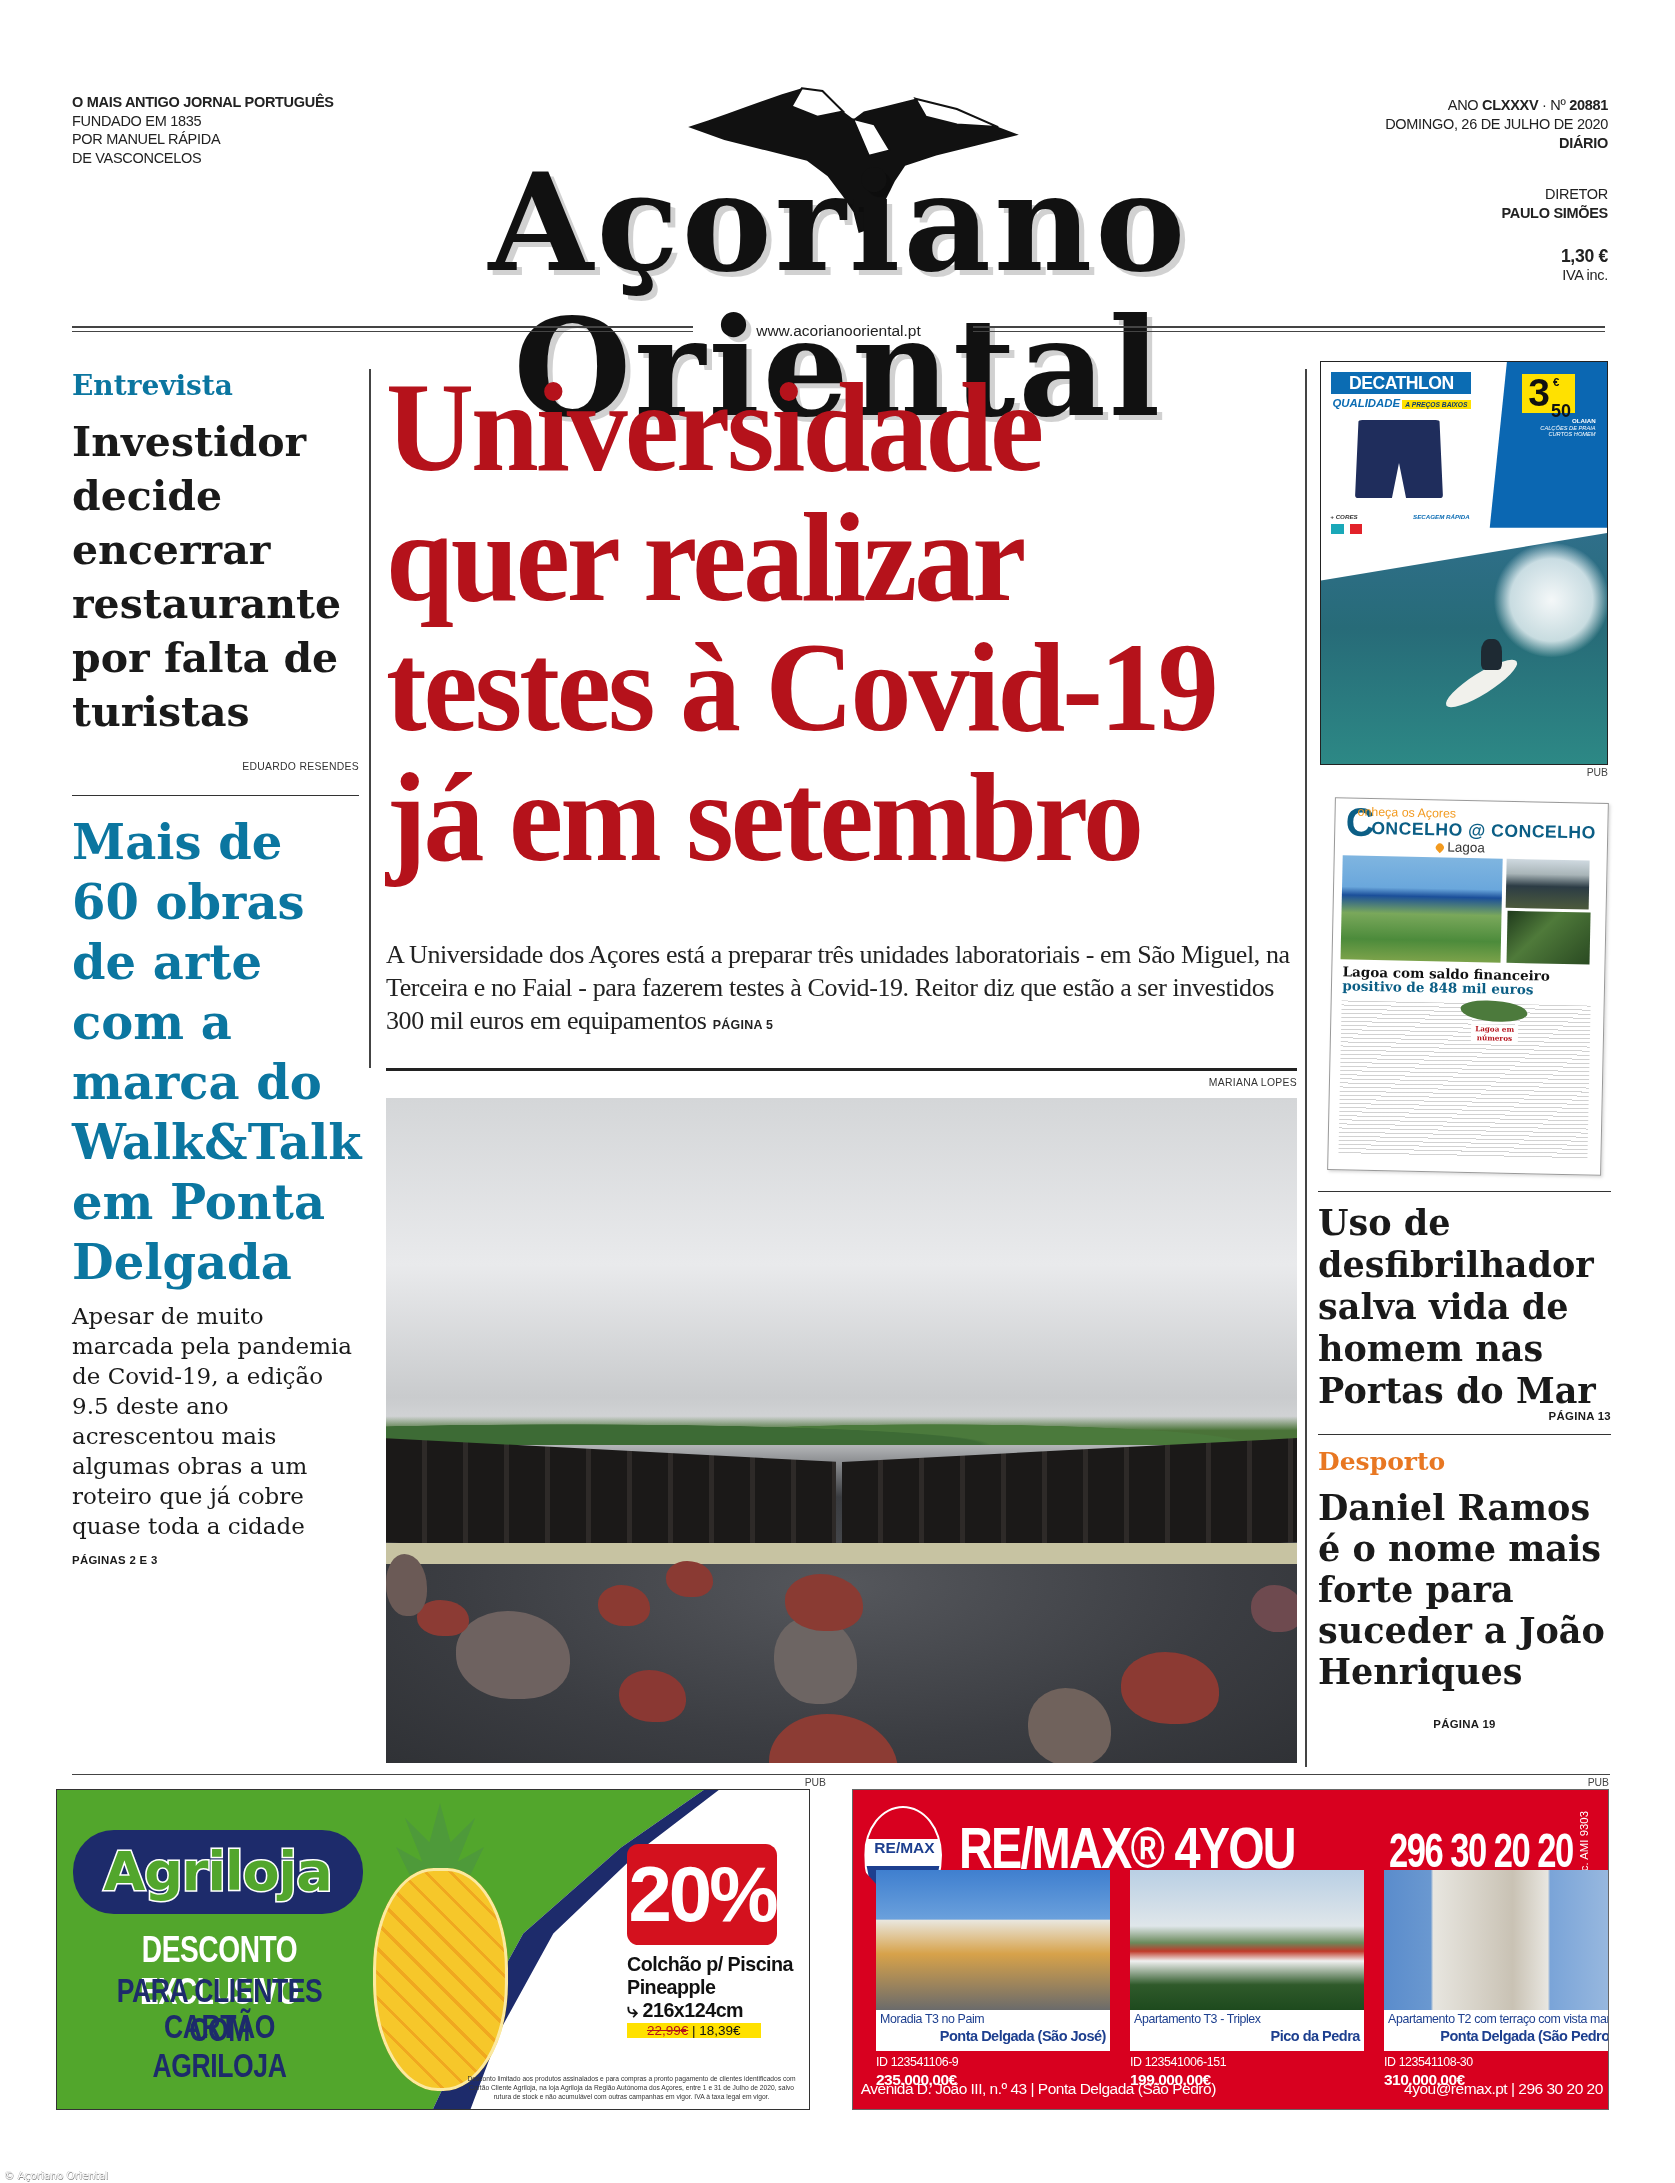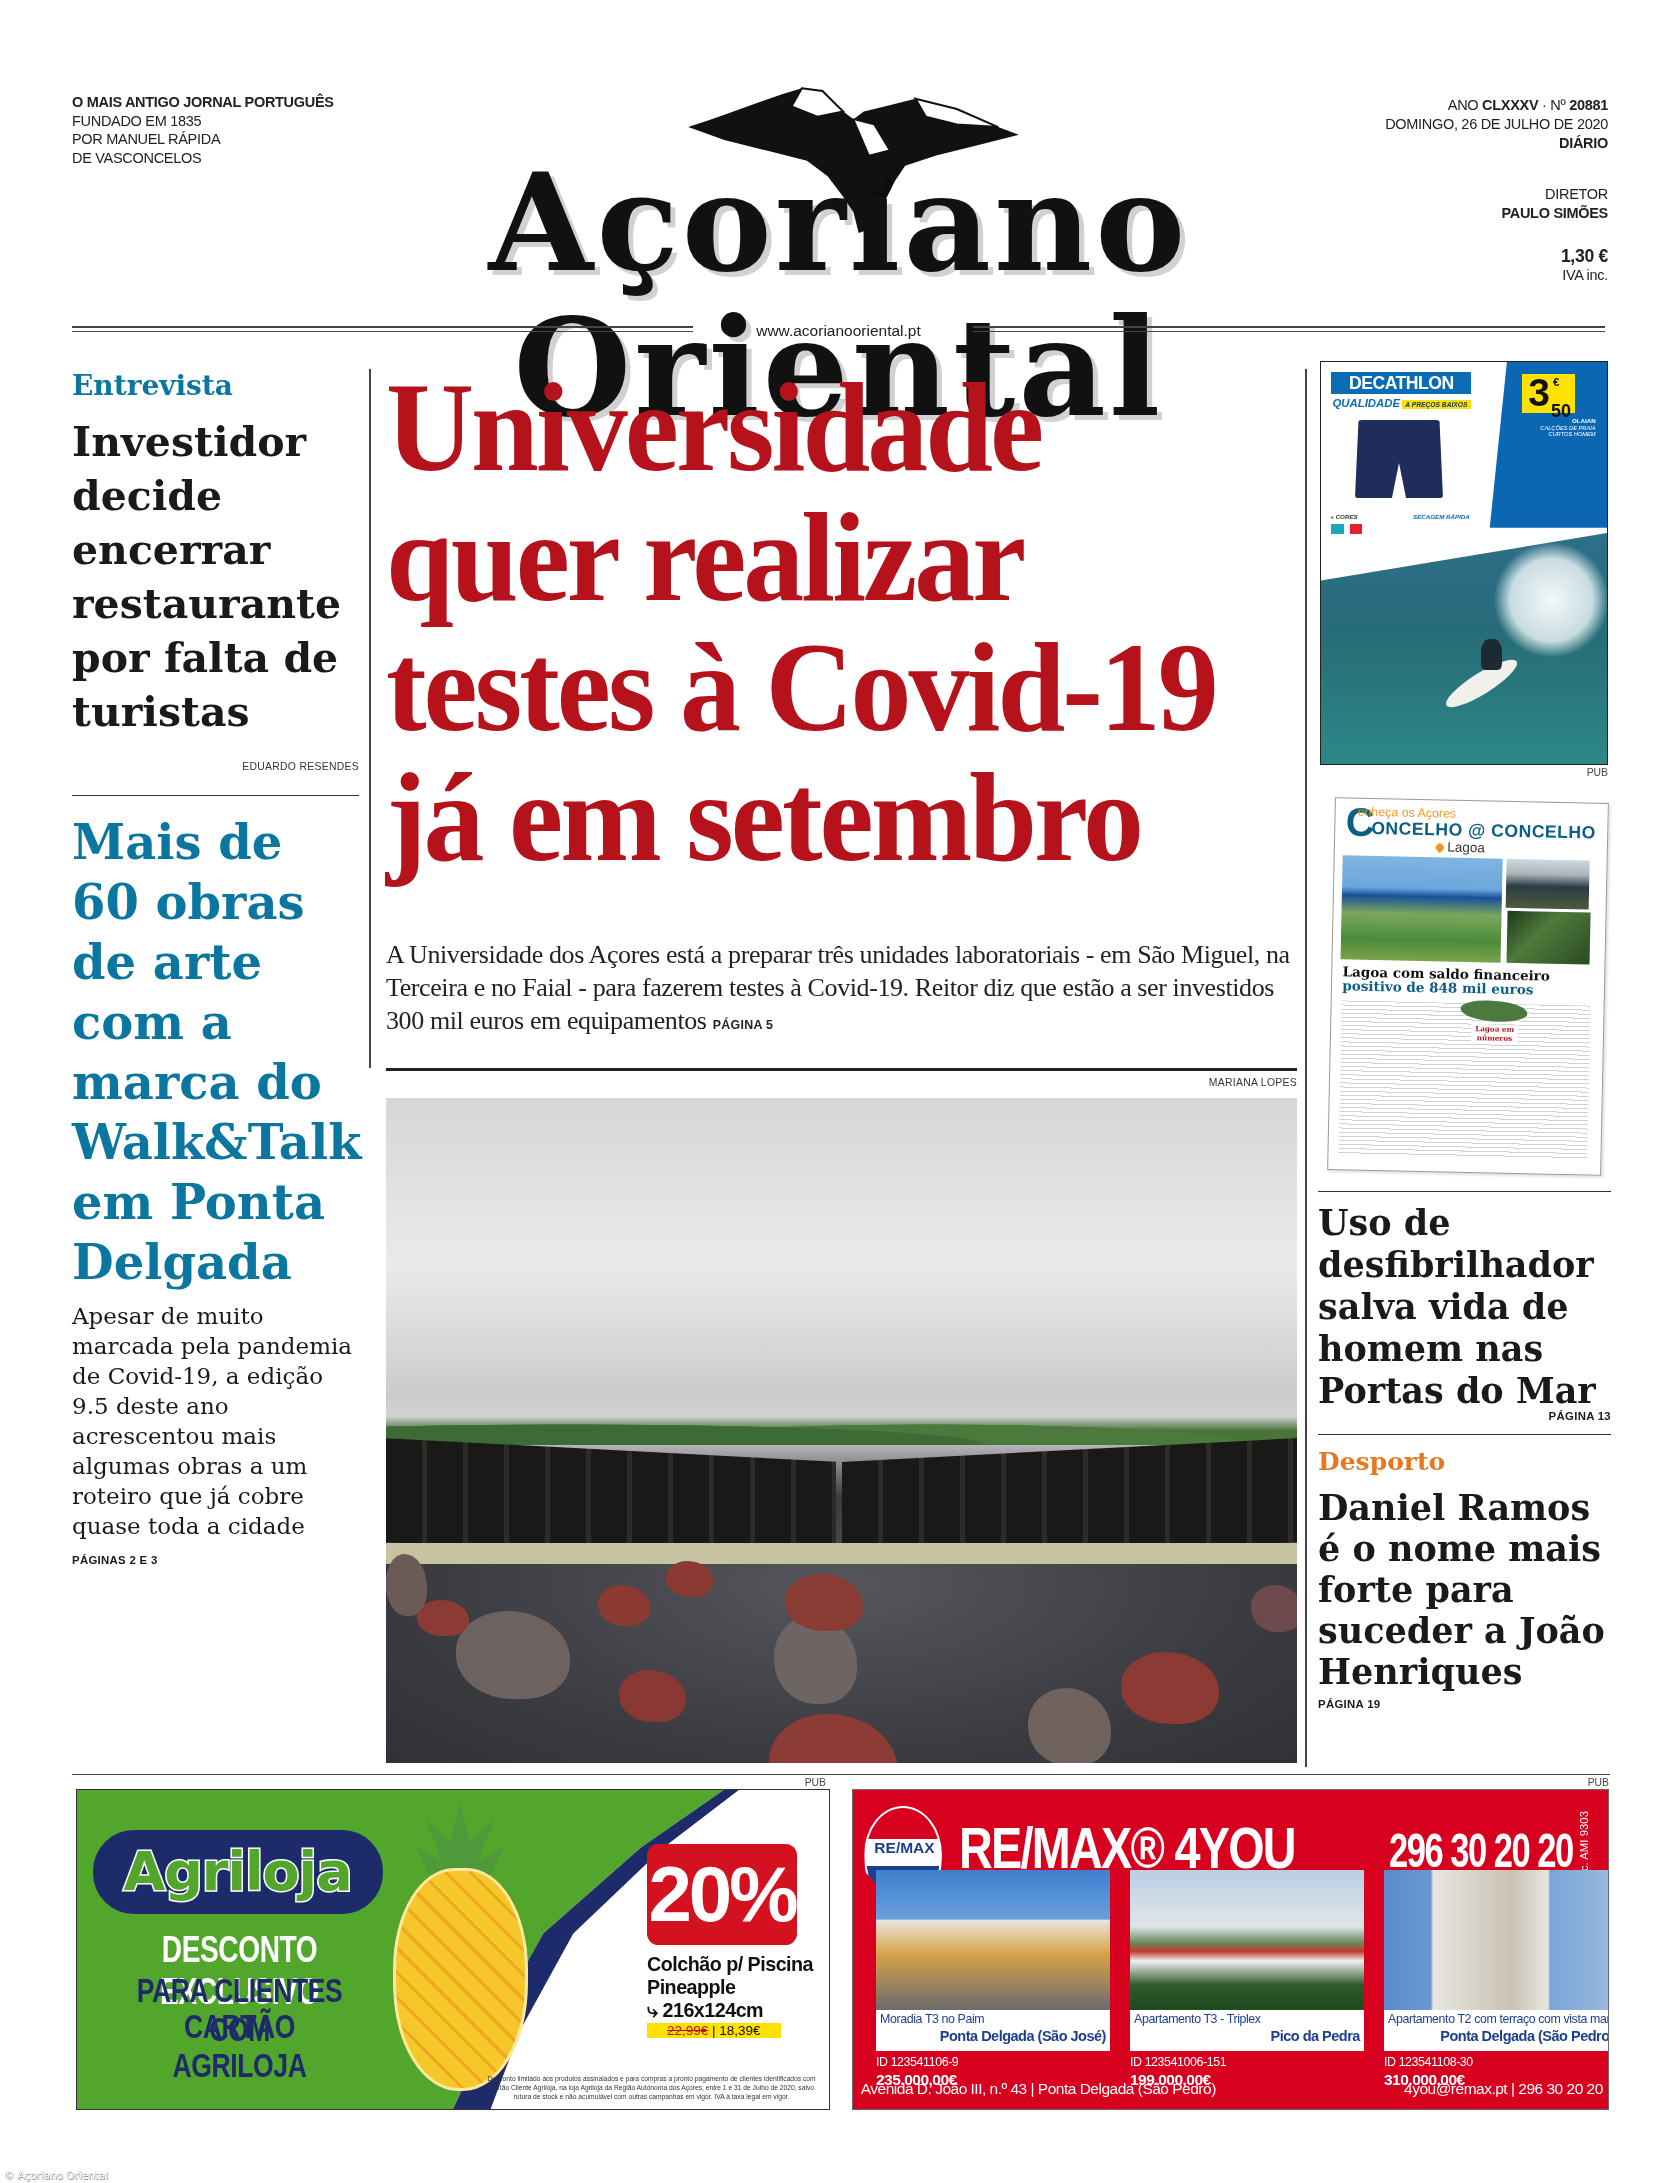--- a/index.html
+++ b/index.html
@@ -88,21 +88,21 @@
   .lg-h2 { position: absolute; left: 10.4px; top: 180px; font-family: "DejaVu Serif", serif; font-weight: bold; font-size: 13.5px; line-height: 14.5px; color: #0b5e85; }
   .lg-text { position: absolute; left: 10.4px; top: 202px; width: 249px; height: 155px; background: repeating-linear-gradient(180deg, #999 0, #999 1px, transparent 1px, transparent 4.1px); opacity: 0.45; }
   .lg-map { position: absolute; left: 129px; top: 199px; width: 67px; height: 21px; background: #4c7a3c; border-radius: 40% 60% 40% 60%; }
   .lg-num { position: absolute; left: 140px; top: 223px; color: #b5121b; font-family: "DejaVu Serif", serif; font-weight: bold; font-size: 7.2px; text-align: center; width: 47px; background: #fff; }
 
   .right-stories { left: 1318px; top: 1191px; width: 293px; }
   .uso-title { font-size: 35px; line-height: 42px; }
   .daniel-title { font-size: 35px; line-height: 41px; margin-top: 11.4px; }
 
   
-  .ad-agri { left: 76px; top: 1789px; width: 754px; height: 321px; border: 1.6px solid #333; overflow: hidden; background: #fff; }
+  .ad-agri { left: 56px; top: 1789px; width: 754px; height: 321px; border: 1.6px solid #333; overflow: hidden; background: #fff; }
   .agri-green { position: absolute; left: 0; top: 0; width: 100%; height: 100%; background: #52a62c; clip-path: polygon(0 0, 86% 0, 75% 18%, 62% 45%, 55% 75%, 50% 100%, 0 100%); }
   .agri-navy { position: absolute; left: 0; top: 0; width: 100%; height: 100%; background: #1d2b6b; clip-path: polygon(86% 0, 88% 0, 78% 18%, 66% 45%, 59% 75%, 55% 100%, 50% 100%, 55% 75%, 62% 45%, 75% 18%); }
   .agri-pill { position: absolute; left: 15.5px; top: 40px; width: 290px; height: 84px; background: #1d2b6b; border-radius: 41px; }
   .agri-logo { position: absolute; left: 15.5px; top: 40px; width: 290px; height: 84px; text-align: center; font-family: "DejaVu Sans", sans-serif; font-weight: bold; font-size: 54px; line-height: 84px; color: #52a62c; -webkit-text-stroke: 3.1px #fff; paint-order: stroke fill; letter-spacing: -1px; }
   .agri-line { position: absolute; left: 10.4px; width: 305px; text-align: center; font-family: "Liberation Sans", sans-serif; font-weight: bold; letter-spacing: -0.5px; transform: scaleX(0.78); transform-origin: center; }
   .pineapple { position: absolute; left: 316px; top: 78px; width: 135px; height: 223px; border-radius: 45% 45% 48% 48%; background: repeating-linear-gradient(45deg, #f6c72a 0, #f6c72a 14.5px, #f0a820 14.5px, #f0a820 17.6px), #f6c72a; box-shadow: inset 0 0 0 3.1px #fbe9a0; }
   .pine-leaves { position: absolute; left: 339px; top: 13px; width: 88px; height: 98px; background: #4e9a3a; clip-path: polygon(50% 0, 62% 40%, 90% 15%, 70% 60%, 100% 45%, 70% 100%, 30% 100%, 0 45%, 30% 60%, 10% 15%, 38% 40%); }
   .agri-pct { position: absolute; left: 570px; top: 54px; width: 150px; height: 101px; background: #d4111e; border-radius: 11.4px; color: #fff; font-family: "Liberation Sans", sans-serif; font-weight: bold; font-size: 78px; line-height: 101px; text-align: center; letter-spacing: -3.1px; }
   .agri-prod { position: absolute; left: 570px; top: 163px; font-family: "Liberation Sans", sans-serif; font-weight: bold; font-size: 19.7px; line-height: 23px; color: #111; letter-spacing: -0.5px; }
   .agri-prices { position: absolute; left: 570px; top: 233px; background: #ffe100; font-family: Liberation Sans, sans-serif; font-size: 13.5px; padding: 0 20px; color: #111; }
@@ -248,21 +248,21 @@
 <div class="abs right-stories">
   <div class="rule-thin"></div>
   <article style="margin-top:10px">
     <h2 class="h-black uso-title">Uso de desfibrilhador salva vida de homem nas Portas do Mar</h2>
     <div class="pageref" style="text-align:right;margin-top:-2.1px;">PÁGINA 13</div>
   </article>
   <div class="rule-thin" style="margin-top:12.4px"></div>
   <article style="margin-top:11.4px">
     <div class="kicker orange" style="font-size:25px;">Desporto</div>
     <h2 class="h-black daniel-title">Daniel Ramos é o nome mais forte para suceder a João Henriques</h2>
-    <div class="pageref" style="text-align:left;margin-top:6px;">PÁGINA 19</div>
+    <div class="pageref" style="text-align:center;margin-top:26px;">PÁGINA 19</div>
   </article>
 </div>
 
 <div class="abs" style="left:72px;top:1774px;width:1538px;border-top:1px solid #444;"></div>
 <div class="abs pub" style="left:72px;top:1777px;width:754px;">PUB</div>
 <div class="abs pub" style="left:852px;top:1777px;width:757px;">PUB</div>
 
 <div class="abs ad-agri">
   <div class="agri-green"></div>
   <div class="agri-navy"></div>

